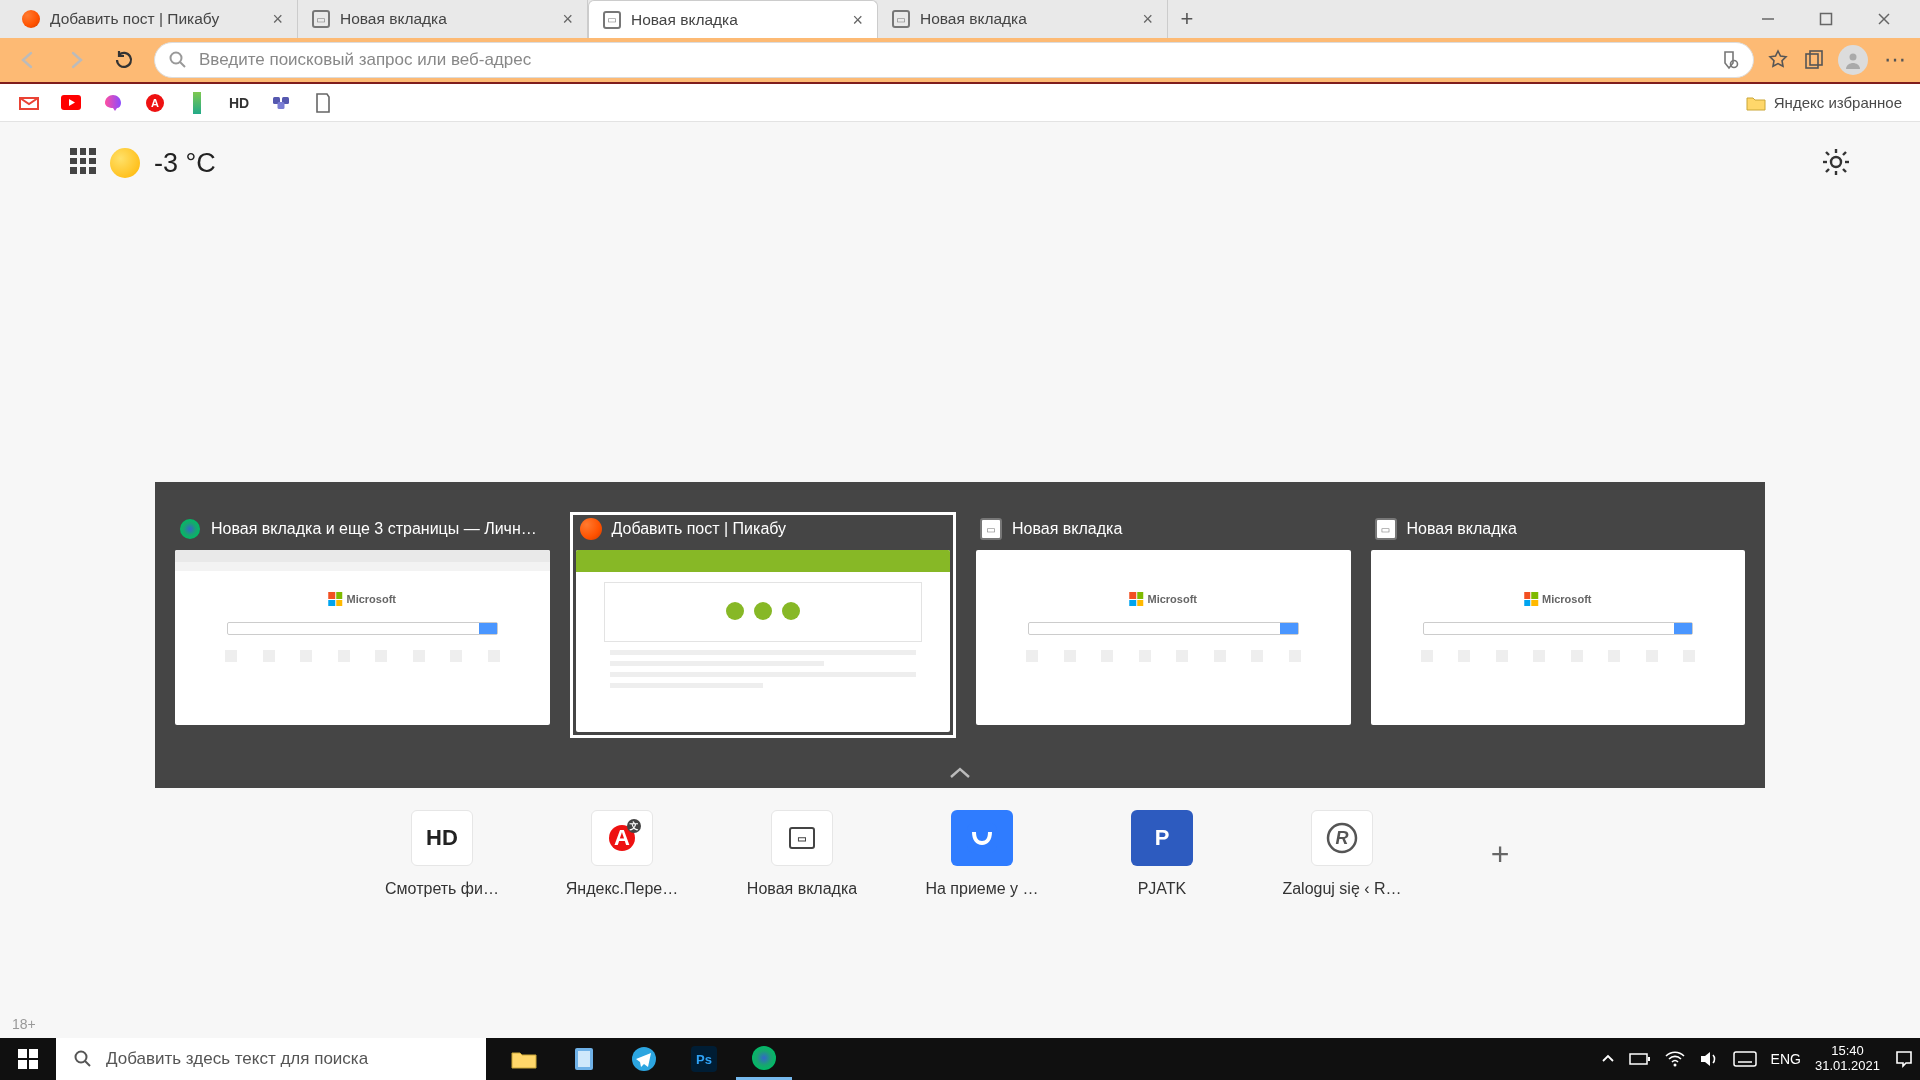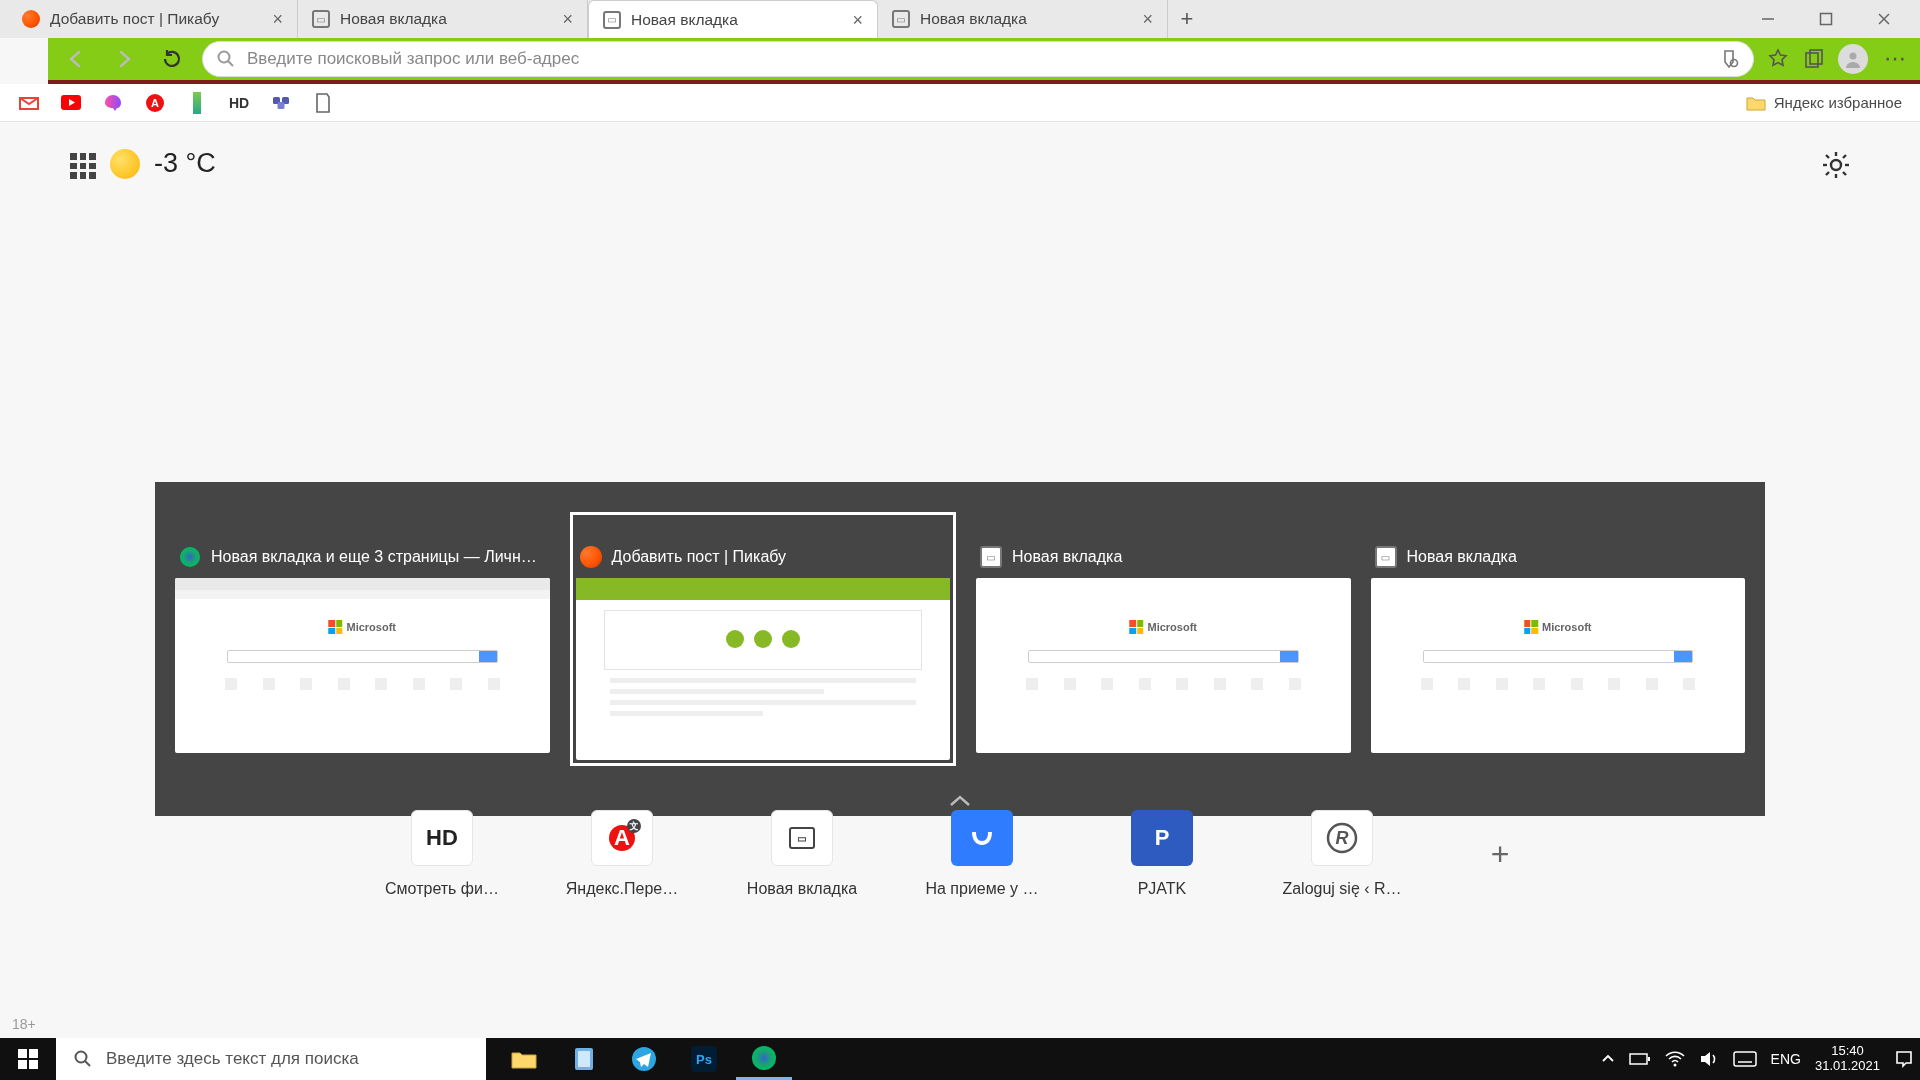--- a/index.html
+++ b/index.html
@@ -12,51 +12,51 @@
   .tab .favicon{ width:18px; height:18px; flex-shrink:0; }
   .tab .title{ flex:1; white-space:nowrap; overflow:hidden; text-overflow:ellipsis; }
   .tab .close{ font-size:18px; color:#666; line-height:1; }
   .pikabu-icon{ background:radial-gradient(circle at 30% 30%, #ff7a2f, #ff5200 60%, #cc3b00); border-radius:50%; }
   .newtab-icon{ border:2px solid #777; border-radius:3px; display:flex; align-items:center; justify-content:center; color:#777; font-size:10px; }
   .addtab{ width:38px; height:38px; display:flex; align-items:center; justify-content:center; font-size:22px; color:#555; }
   .winctrl{ margin-left:auto; display:flex; align-items:center; gap:2px; }
   .winbtn{ width:56px; height:38px; display:flex; align-items:center; justify-content:center; color:#666; }
 
   
-  .toolbar{ height:46px; background:#84cc16; display:flex; align-items:center; gap:12px; padding:0 10px; border-bottom:4px solid #7f1d1d;margin-left:48px; }
+  .toolbar{ height:46px; background:#fdba74; display:flex; align-items:center; gap:12px; padding:0 10px; border-bottom:2px solid #7f1d1d; }
   .navbtn{ width:36px; height:36px; display:flex; align-items:center; justify-content:center; color:#888; border-radius:6px; }
   .navbtn.active{ color:#222; }
   .addr{ flex:1; display:flex; align-items:center; height:36px; border:1px solid #dcdcdc; border-radius:18px; padding:0 14px; gap:12px; color:#888; font-size:17px; background:#fff; position:relative; }
   .addr .rightico{ position:absolute; right:12px; top:6px; }
   .tbico{ width:24px; height:24px; display:flex; align-items:center; justify-content:center; }
   .profile{ width:30px; height:30px; border-radius:50%; background:#dcdcdc; display:flex; align-items:center; justify-content:center; color:#888; }
 
   
   .bookbar{ height:38px; background:#fff; display:flex; align-items:center; gap:20px; padding:0 18px; border-bottom:1px solid #e3e3e3; }
   .bk{ width:22px; height:22px; display:flex; align-items:center; justify-content:center; font-size:14px; font-weight:bold; }
   .other{ margin-left:auto; display:flex; align-items:center; gap:8px; color:#4a4a4a; font-size:15px; }
 
   
   .ntp{ position:relative; height:calc(100% - 38px - 46px - 38px - 42px); background:#f7f7f7; overflow:hidden; }
-  .ntp .row1{ display:flex; align-items:flex-end; gap:14px; padding:26px 70px 0 70px; }
+  .ntp .row1{ display:flex; align-items:flex-start; gap:14px; padding:26px 70px 0 70px; }
   .grid-icon{ width:26px; height:26px; display:grid; grid-template-columns:repeat(3,1fr); grid-template-rows:repeat(3,1fr); gap:3px; }
   .grid-icon span{ background:#444; }
   .sun{ width:30px; height:30px; border-radius:50%; background:radial-gradient(circle at 35% 35%, #ffe169, #ffb400); }
   .temp{ font-size:27px; color:#222; }
   .gear{ margin-left:auto; color:#444; }
   .mslogo{ position:absolute; left:50%; top:360px; transform:translate(-50%,0); display:flex; align-items:center; gap:10px; opacity:.18; pointer-events:none; }
   .mslogo .sqs{ width:44px; height:44px; display:grid; grid-template-columns:1fr 1fr; grid-template-rows:1fr 1fr; gap:3px; }
   .mslogo .sqs span:nth-child(1){ background:#f25022 } .mslogo .sqs span:nth-child(2){ background:#7fba00 }
   .mslogo .sqs span:nth-child(3){ background:#00a4ef } .mslogo .sqs span:nth-child(4){ background:#ffb900 }
   .mslogo b{ font-size:42px; color:#555; font-weight:600; }
 
   
   .switcher{ position:absolute; left:155px; right:155px; top:360px; background:#454545; padding:36px 20px 50px; display:flex; gap:20px; }
   .scard{ flex:1; cursor:pointer; }
-  .scard .shead{ display:flex; align-items:center; gap:10px; color:#fff; font-size:16px; padding:0 4px 10px; white-space:nowrap; overflow:hidden; text-overflow:ellipsis;margin-top:28px; }
+  .scard .shead{ display:flex; align-items:center; gap:10px; color:#fff; font-size:16px; padding:0 4px 10px; white-space:nowrap; overflow:hidden; text-overflow:ellipsis; }
   .scard .shead .sfav{ width:22px; height:22px; flex-shrink:0; }
   .scard .sthumb{ height:175px; background:#fff; border-radius:2px; position:relative; overflow:hidden; }
   .scard.selected{ outline:3px solid #fff; outline-offset:-3px; padding:6px; margin-top:-6px; }
   .scard.selected .sthumb{ height:182px; }
   .chev{ position:absolute; right:50%; bottom:8px; color:#bbb; transform:translateX(50%); }
 
   
   .thumb-ms .tm-logo{ position:absolute; left:50%; top:42px; transform:translateX(-50%); display:flex; align-items:center; gap:4px; }
   .thumb-ms .tm-logo .tq{ width:14px; height:14px; display:grid; grid-template-columns:1fr 1fr; gap:1px; }
   .thumb-ms .tm-logo .tq span:nth-child(1){background:#f25022}.thumb-ms .tm-logo .tq span:nth-child(2){background:#7fba00}.thumb-ms .tm-logo .tq span:nth-child(3){background:#00a4ef}.thumb-ms .tm-logo .tq span:nth-child(4){background:#ffb900}
@@ -470,21 +470,21 @@
         <span></span>
       </span>
     </div>
   <div class="search">
     <span class="mag">
         <svg width="18" height="18">
           <circle cx="7" cy="7" r="5.5" fill="none" stroke="#555" stroke-width="2"></circle>
           <line x1="11" y1="11" x2="16" y2="16" stroke="#555" stroke-width="2"></line>
         </svg>
       </span>
-    <span>Введите здесь текст для поиска</span>
+    <span>Добавить здесь текст для поиска</span>
   </div>
   <div class="tasks">
     <div class="tbtn">
         <svg width="26" height="22">
           <path d="M1 5h8l2 2h14v13H1z" fill="#ffd76a" stroke="#caa637"></path>
         </svg>
       </div>
     <div class="tbtn">
         <svg width="22" height="26">
           <rect x="2" y="2" width="18" height="22" rx="2" fill="#6fb1e7"></rect>

